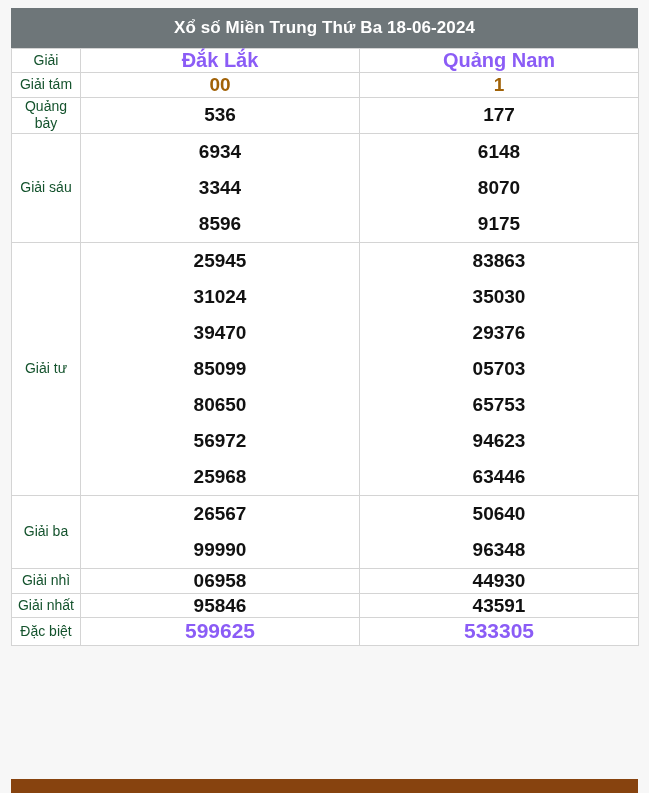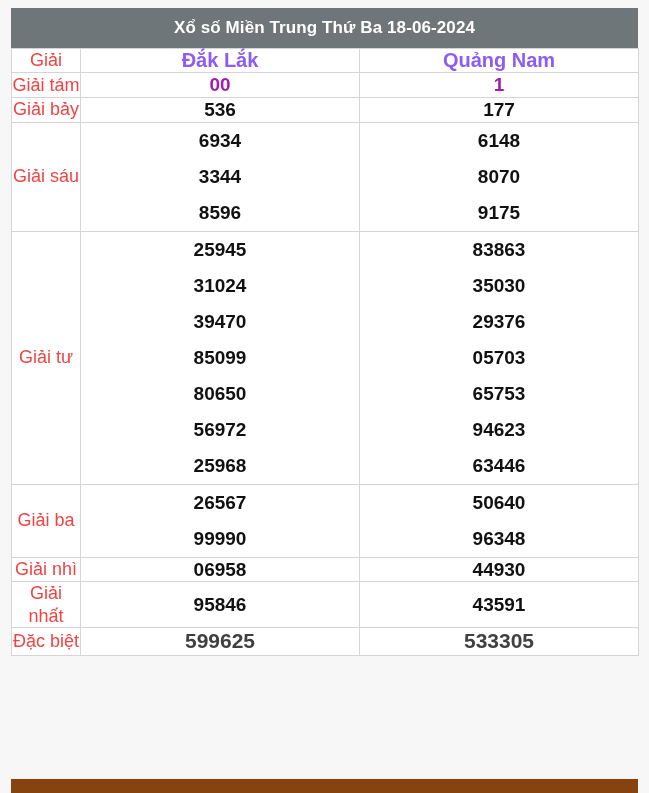--- a/index.html
+++ b/index.html
@@ -46,45 +46,45 @@
     border: 1px solid #d4d4d4;
     text-align: center;
     vertical-align: middle;
     background: #ffffff;
     padding: 0;
   }
   col.c-label { width: 69px; }
   col.c-prov  { width: 279px; }
 
   .lbl {
-    font-size: 18px;
-    color: #ef4444;
+    font-size: 14px;
+    color: #14532d;
     font-weight: normal;
     padding: 4px 2px;
     line-height: 1.25;
   }
   .prov-head {
     font-size: 20px;
     font-weight: bold;
     color: #8b5cf6;
     padding: 9px 4px 10px 4px;
   }
   .num {
     font-size: 19px;
     font-weight: bold;
     color: #111111;
     padding: 9px 4px 10px 4px;
     line-height: 1.25;
   }
   .num.red {
-    color: #a21caf;
+    color: #a16207;
   }
   .num.special {
     font-size: 21px;
-    color: #404040;
+    color: #8b5cf6;
   }
   .stack {
     padding: 6px 4px 7px 4px;
   }
   .stack .n {
     font-size: 19px;
     font-weight: bold;
     color: #111111;
     padding: 8px 0 9px 0;
     line-height: 1;
@@ -118,21 +118,21 @@
           <td class="lbl">Giải</td>
           <td class="prov-head">Đắk Lắk</td>
           <td class="prov-head">Quảng Nam</td>
         </tr>
       <tr>
             <td class="lbl">Giải tám</td>
             <td class="num num red">00</td>
             <td class="num num red">1</td>
           </tr>
           <tr>
-            <td class="lbl">Giải bảy</td>
+            <td class="lbl">Quảng bảy</td>
             <td class="num">536</td>
             <td class="num">177</td>
           </tr>
           <tr>
             <td class="lbl">Giải sáu</td>
             <td class="stack">
               <div class="n">6934</div>
               <div class="n">3344</div>
               <div class="n">8596</div>
             </td>

